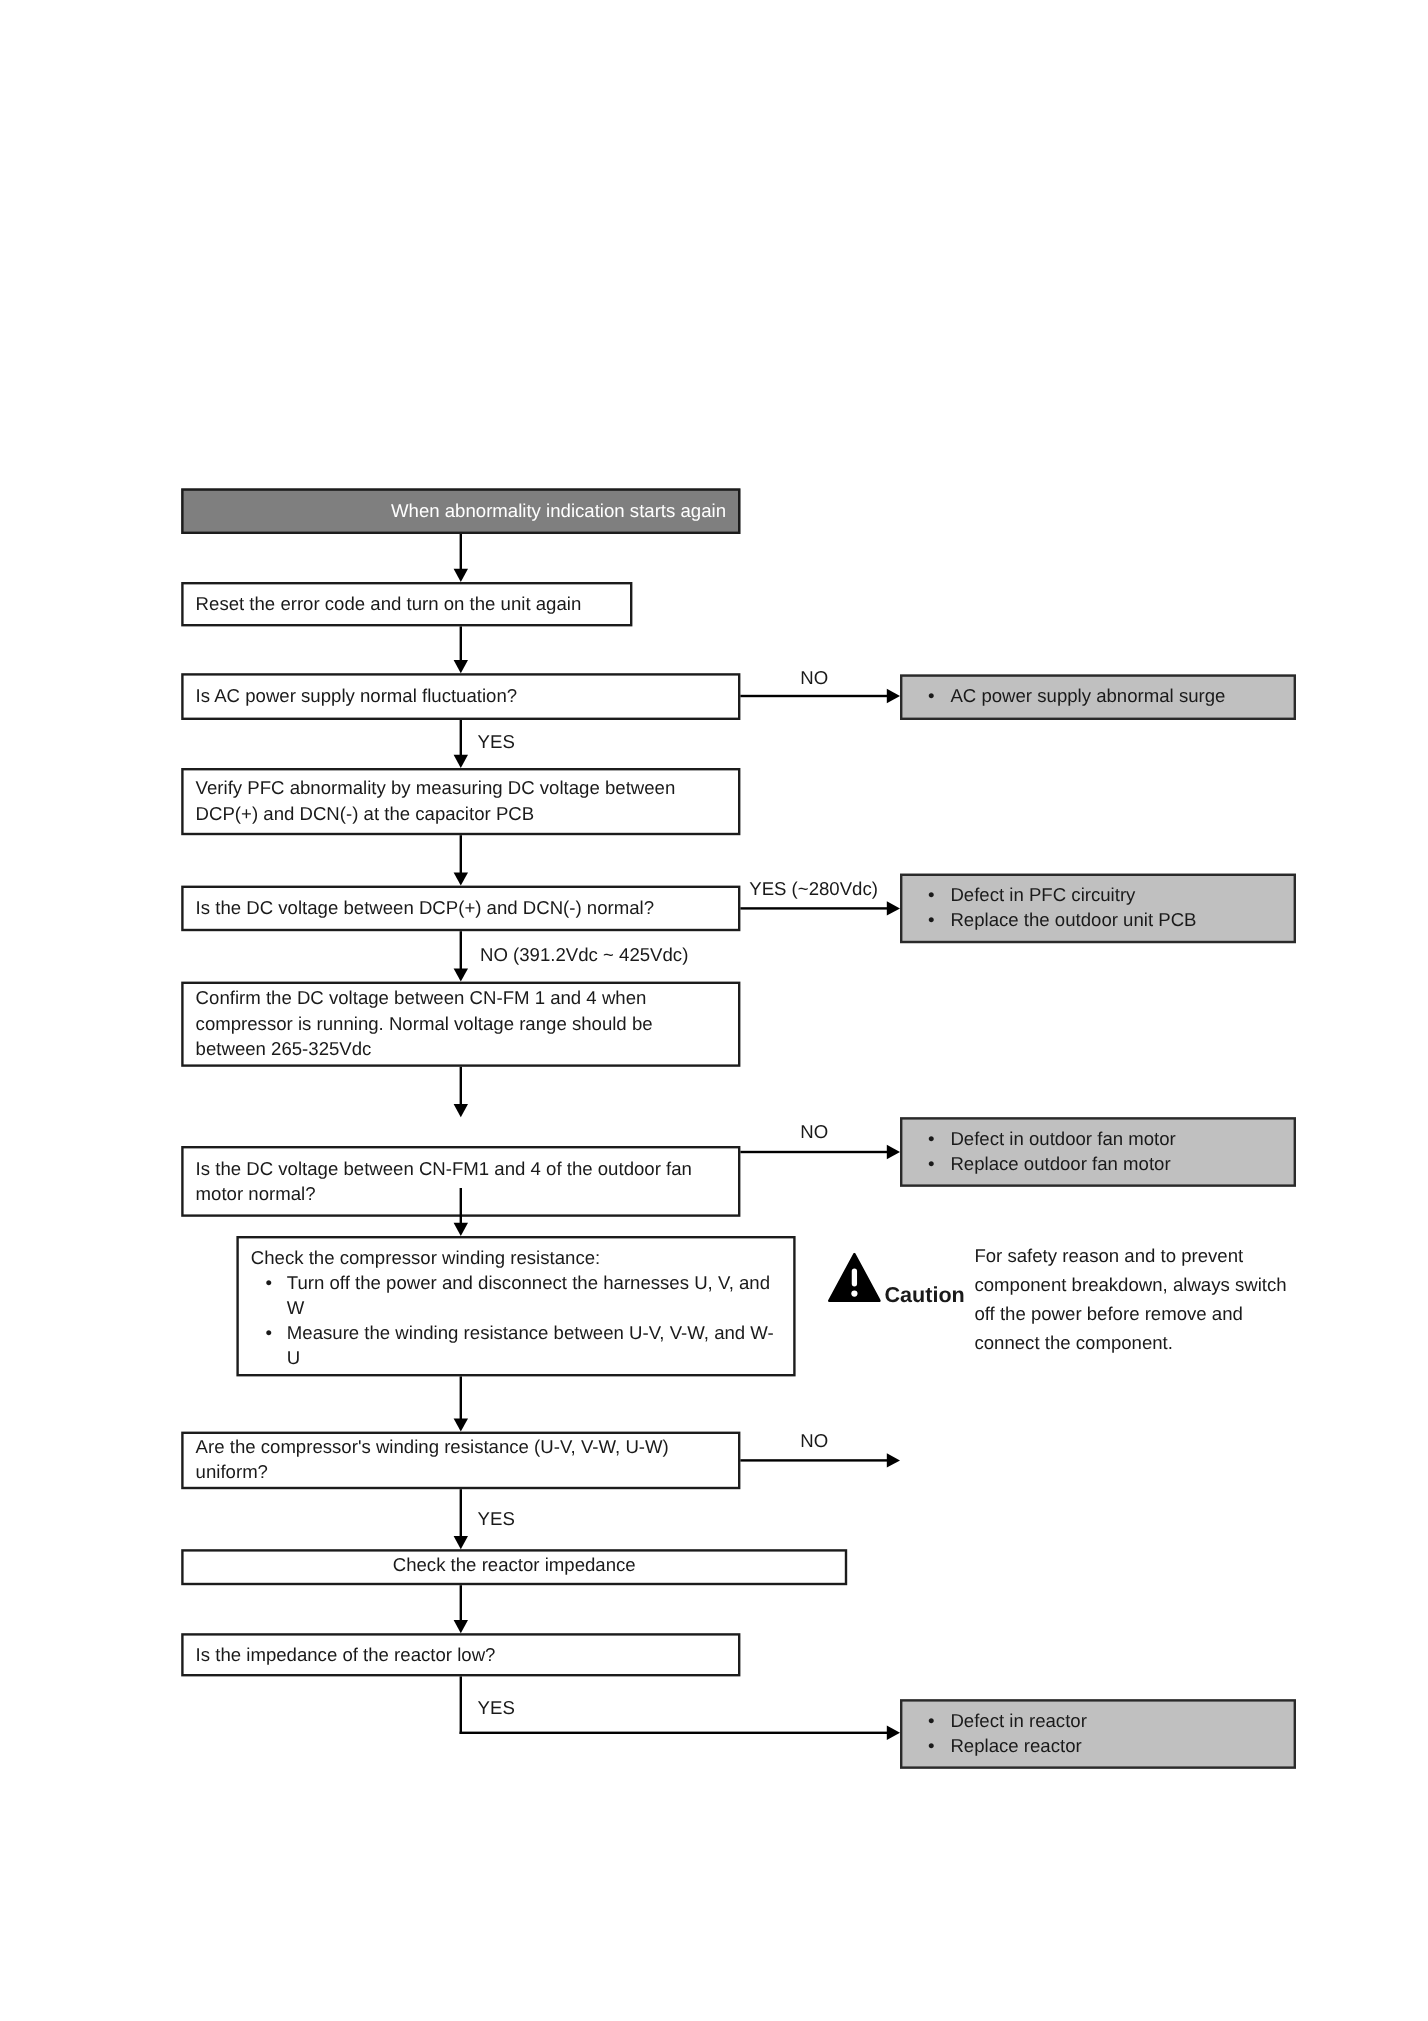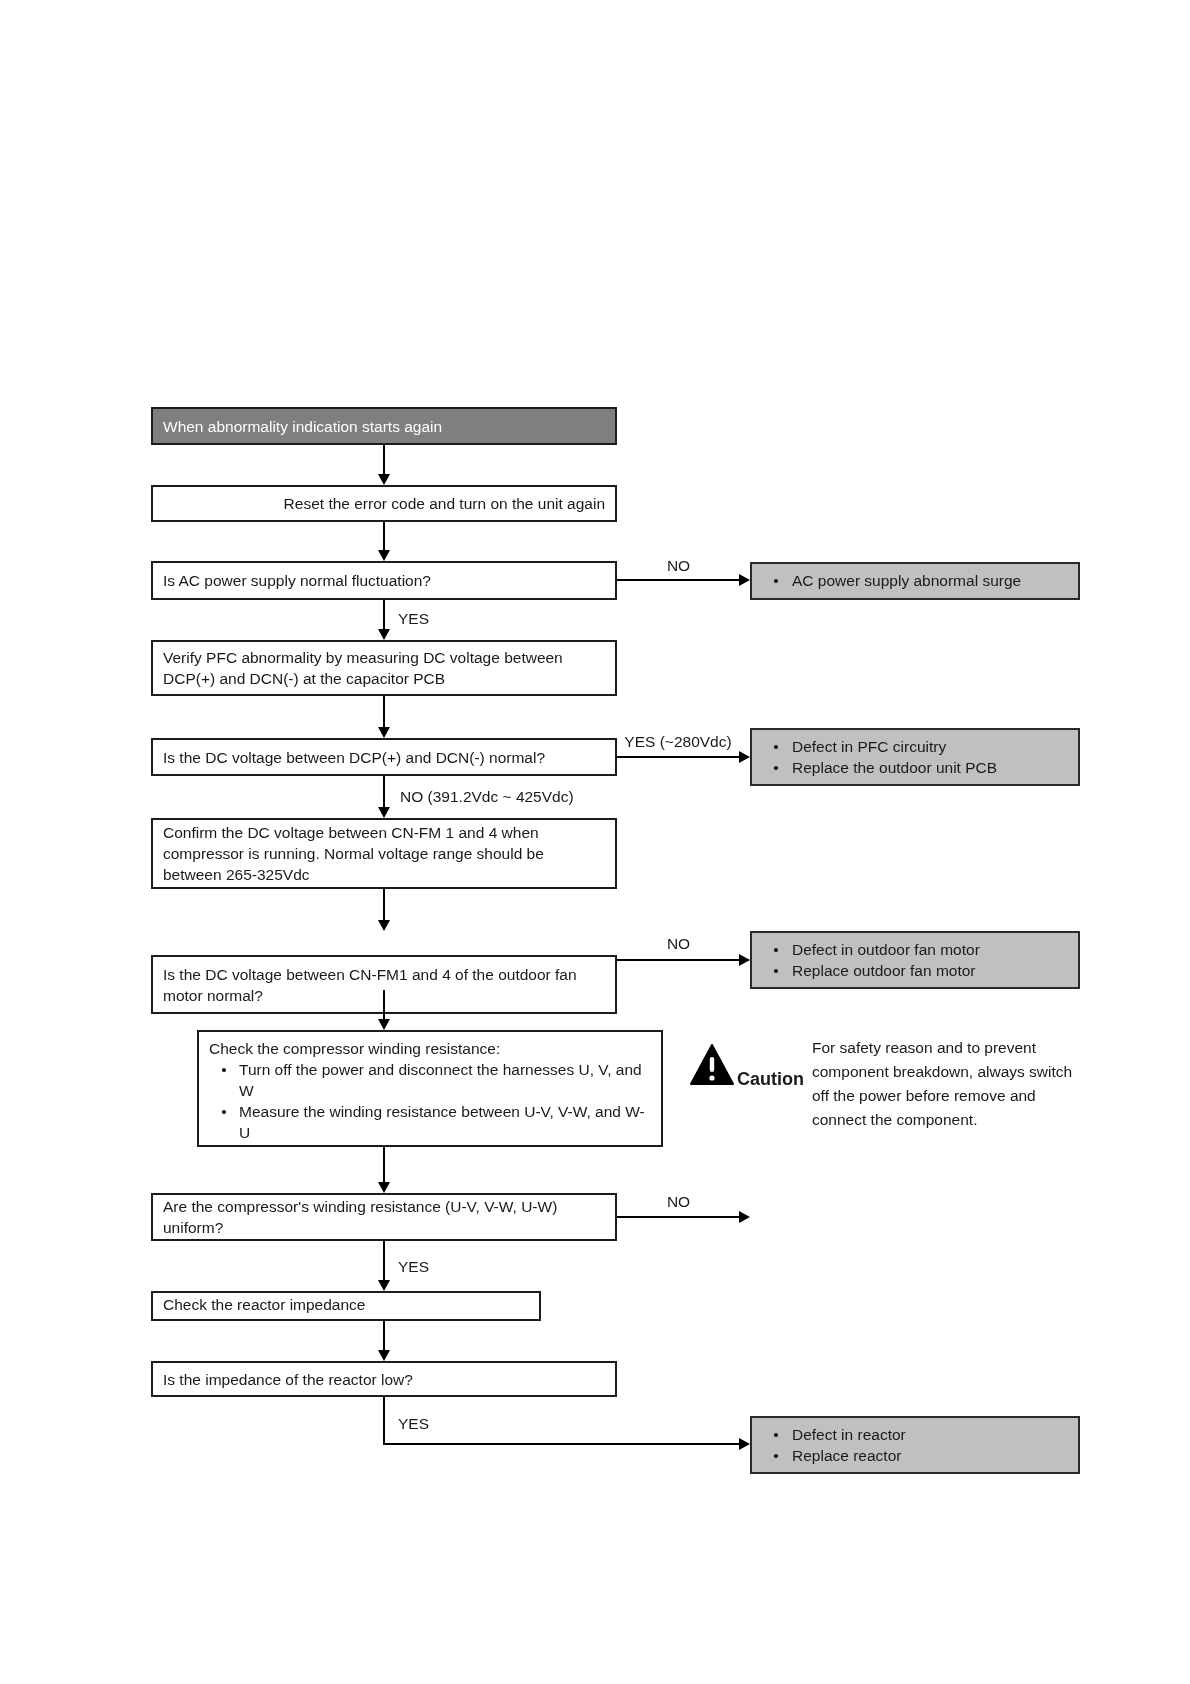--- a/index.html
+++ b/index.html
@@ -46,35 +46,35 @@
   .arrow-right{
     position:absolute;width:0;height:0;
     border-top:6px solid transparent;
     border-bottom:6px solid transparent;
     border-left:11px solid #000;
   }
   .elabel{position:absolute;white-space:nowrap;}
   .elabel.center{text-align:center;white-space:nowrap;}
 
   
-  #n-start{left:151px;top:407px;width:466px;height:38px;}
-  #n-reset{left:151px;top:485px;width:466px;height:37px;text-align:right;}
+  #n-start{left:151px;top:407px;width:466px;height:38px;text-align:right;}
+  #n-reset{left:151px;top:485px;width:376px;height:37px;}
   #n-ac{left:151px;top:561px;width:466px;height:39px;}
   #n-acsurge{left:750px;top:562px;width:330px;height:38px;}
   #n-verify{left:151px;top:640px;width:466px;height:56px;}
   #n-dcv{left:151px;top:738px;width:466px;height:38px;}
   #n-pfcdef{left:750px;top:728px;width:330px;height:58px;}
   #n-confirm{left:151px;top:818px;width:466px;height:71px;padding-top:5px;padding-bottom:5px;}
   #n-fanv{left:151px;top:931px;width:466px;height:59px;margin-top:24px;}
   #n-fandef{left:750px;top:931px;width:330px;height:58px;}
   #n-check{left:151px;top:1030px;width:466px;height:117px;padding-top:6px;margin-left:46px;}
   #n-check .bdot{width:30px;flex:0 0 30px;}
   #n-winding{left:151px;top:1193px;width:466px;height:48px;padding-top:4px;padding-bottom:4px;}
   #n-compdef{left:750px;top:1193px;width:330px;height:48px;}
-  #n-reactorchk{left:151px;top:1291px;width:390px;height:30px;padding-top:3px;}
+  #n-reactorchk{left:151px;top:1291px;width:555px;height:30px;padding-top:3px;align-items:center;}
   #n-impedance{left:151px;top:1361px;width:466px;height:36px;padding-top:6px;}
   #n-reactordef{left:750px;top:1416px;width:330px;height:58px;}
 
   
   #caution-icon{position:absolute;left:690px;top:1044px;}
   #caution-label{position:absolute;left:737px;top:1069px;font-weight:bold;font-size:18px;}
   #caution-text{position:absolute;left:812px;top:1036px;width:276px;line-height:24px;}
 </style>
 </head>
 <body>

